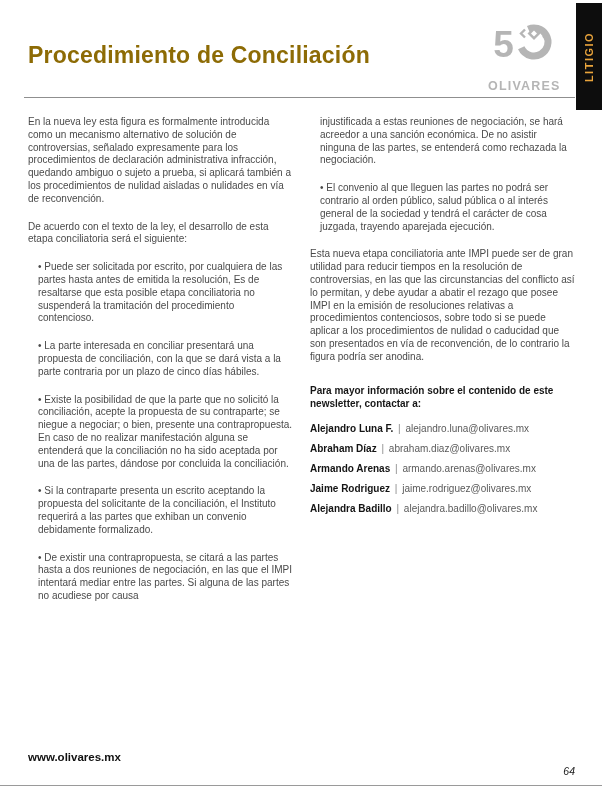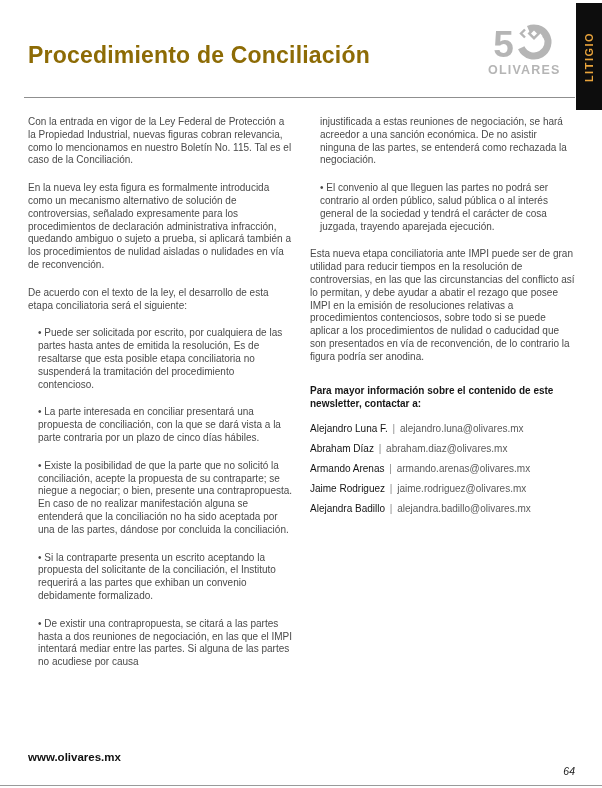--- a/index.html
+++ b/index.html
@@ -33,21 +33,21 @@
   }
   .logo-mark { display:flex; align-items:flex-end; justify-content:center; }
   .logo-5 {
     font-size:37px;
     font-weight:700;
     color:#b5b5b5;
     letter-spacing:-1px;
     line-height:0.95;
   }
   .logo-name {
-    margin-top:2px;
+    margin-top:18px;
     font-size:12.5px;
     font-weight:700;
     letter-spacing:1.2px;
     color:#b5b5b5;
   }
   .rule {
     position:absolute;
     left:24px; right:27px; top:97px;
     border:none; margin:0;
     border-top:1.5px solid #8f8f8f;
@@ -91,21 +91,21 @@
     line-height:13px;
     font-weight:700;
     color:#171717;
   }
   .contact {
     margin:0 0 7px 0;
     font-size:10px;
     line-height:13px;
     color:#5a5a5a;
   }
-  .contact .cname { font-weight:400; color:#141414; }
+  .contact .cname { font-weight:700; color:#141414; }
   .contact .sep { color:#8a8a8a; padding:0 2px; }
   .contact .email { color:#5a5a5a; text-decoration:none;text-align:center; }
 
   
   .website {
     position:absolute;
     left:28px; bottom:25px;
     font-size:11.5px;
     font-weight:700;
     color:#111111;
@@ -151,21 +151,20 @@
         </svg>
       </div>
       <div class="logo-name">OLIVARES</div>
     </div>
   </div>
 
   <hr class="rule">
 
   <div class="columns">
     <div class="col" id="col-left">
-        <p class="para plain">Con la entrada en vigor de la Ley Federal de Protección a la Propiedad Industrial, nuevas figuras cobran relevancia, como lo mencionamos en nuestro Boletín No. 115. Tal es el caso de la Conciliación.</p>
         <p class="para plain">En la nueva ley esta figura es formalmente introducida como un mecanismo alternativo de solución de controversias, señalado expresamente para los procedimientos de declaración administrativa infracción, quedando ambiguo o sujeto a prueba, si aplicará también a los procedimientos de nulidad aisladas o nulidades en vía de reconvención.</p>
         <p class="para plain">De acuerdo con el texto de la ley, el desarrollo de esta etapa conciliatoria será el siguiente:</p>
         <p class="para bullet">• Puede ser solicitada por escrito, por cualquiera de las partes hasta antes de emitida la resolución, Es de resaltarse que esta posible etapa conciliatoria no suspenderá la tramitación del procedimiento contencioso.</p>
         <p class="para bullet">• La parte interesada en conciliar presentará una propuesta de conciliación, con la que se dará vista a la parte contraria por un plazo de cinco días hábiles.</p>
         <p class="para bullet">• Existe la posibilidad de que la parte que no solicitó la conciliación, acepte la propuesta de su contraparte; se niegue a negociar; o bien, presente una contrapropuesta. En caso de no realizar manifestación alguna se entenderá que la conciliación no ha sido aceptada por una de las partes, dándose por concluida la conciliación.</p>
         <p class="para bullet">• Si la contraparte presenta un escrito aceptando la propuesta del solicitante de la conciliación, el Instituto requerirá a las partes que exhiban un convenio debidamente formalizado.</p>
         <p class="para bullet">• De existir una contrapropuesta, se citará a las partes hasta a dos reuniones de negociación, en las que el IMPI intentará mediar entre las partes. Si alguna de las partes no acudiese por causa</p>
       </div>
     <div class="col">
       <div id="right-paras">

